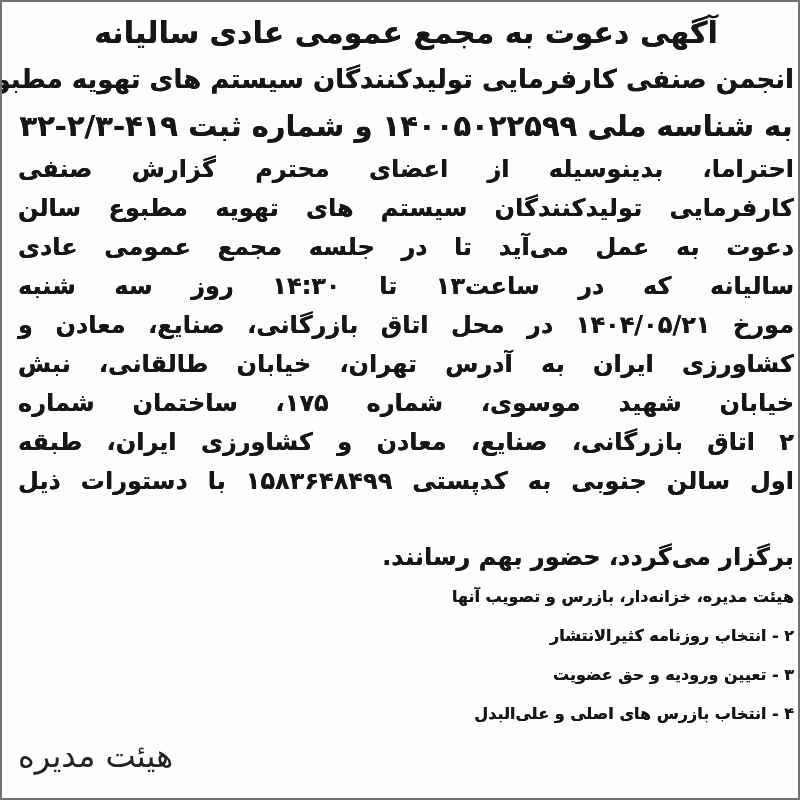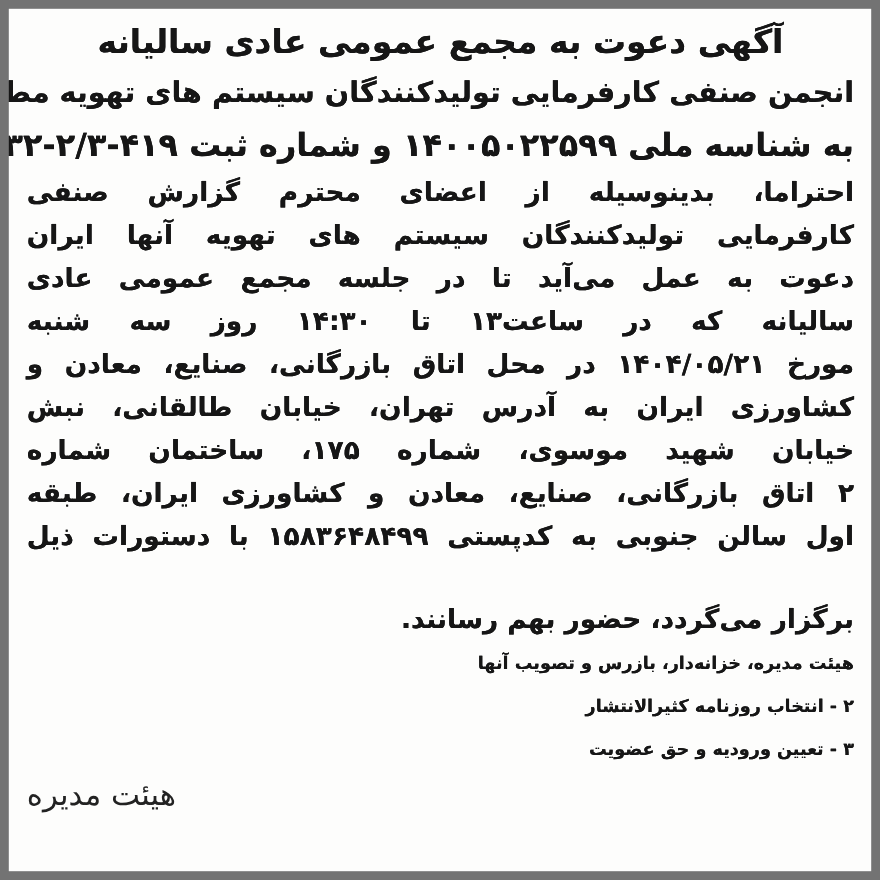--- a/index.html
+++ b/index.html
@@ -7,22 +7,22 @@
     padding: 0;
     background: #e8e8e8;
   }
   .ad {
     position: relative;
     width: 800px;
     height: 800px;
     box-sizing: border-box;
     margin: 0 auto;
     background: #fdfdfc;
-    border: 8px solid #737373;
-    padding: 8px 16px 6px 16px;
+    border: 2px solid #737373;
+    padding: 8px 4px 6px 16px;
     direction: rtl;
     color: #161616;
     font-family: "DejaVu Sans", sans-serif;
     overflow: hidden;
   }
   .title-line {
     text-align: center;
     font-weight: bold;
     white-space: nowrap;
     text-shadow: 0 0 0.6px currentColor;
@@ -56,52 +56,53 @@
     text-shadow: 0 0 0.9px currentColor;
   }
   .agenda-cont, .agenda-item {
     font-size: 16px;
     font-weight: bold;
     line-height: 39px;
     text-align: right;
     text-shadow: 0 0 0.35px currentColor;
   }
   .signature {
-    font-size: 28px;
+    font-size: 32px;
     font-weight: normal;
     line-height: 42px;
     text-align: left;
     direction: rtl;
     margin-top: 2px;
     color: #222;
   }
 </style>
 </head>
 <body>
 
 <div class="ad">
 
   <div class="title-line title-1">آگهی دعوت به مجمع عمومی عادی سالیانه</div>
 
   <div class="title-line title-2">انجمن صنفی کارفرمایی تولیدکنندگان سیستم های تهویه مطبوع ایران</div>
 
   <div class="title-line title-3">به شناسه ملی ۱۴۰۰۵۰۲۲۵۹۹ و شماره ثبت ۴۱۹‏-‏۲/۳‏-‏۳۲</div>
 
   <div class="body-line">احتراما، بدینوسیله از اعضای محترم گزارش صنفی</div>
-  <div class="body-line">کارفرمایی تولیدکنندگان سیستم های تهویه آنها ایران</div>
+  <div class="body-line">کارفرمایی تولیدکنندگان سیستم های تهویه مطبوع سالن</div>
   <div class="body-line">دعوت به عمل می‌آید تا در جلسه مجمع عمومی عادی</div>
   <div class="body-line">سالیانه که در ساعت۱۳ تا ۱۴:۳۰ روز سه شنبه</div>
   <div class="body-line">مورخ ۱۴۰۴/۰۵/۲۱ در محل اتاق بازرگانی، صنایع، معادن و</div>
   <div class="body-line">کشاورزی ایران به آدرس تهران، خیابان طالقانی، نبش</div>
   <div class="body-line">خیابان شهید موسوی، شماره ۱۷۵، ساختمان شماره</div>
   <div class="body-line">۲ اتاق بازرگانی، صنایع، معادن و کشاورزی ایران، طبقه</div>
   <div class="body-line">اول سالن جنوبی به کدپستی ۱۵۸۳۶۴۸۴۹۹ با دستورات ذیل</div>
   <div class="body-line no-stretch">برگزار می‌گردد، حضور بهم رسانند.</div>
 
 
   <div class="agenda-cont">هیئت مدیره، خزانه‌دار، بازرس و تصویب آنها</div>
 
   <div class="agenda-item">۲ - انتخاب روزنامه کثیرالانتشار</div>
   <div class="agenda-item">۳ - تعیین ورودیه و حق عضویت</div>
+  <div class="agenda-item">۴ - انتخاب بازرس های اصلی و علی‌البدل</div>
 
   <div class="signature">هیئت مدیره</div>
 
 </div>
 
 </body></html>

